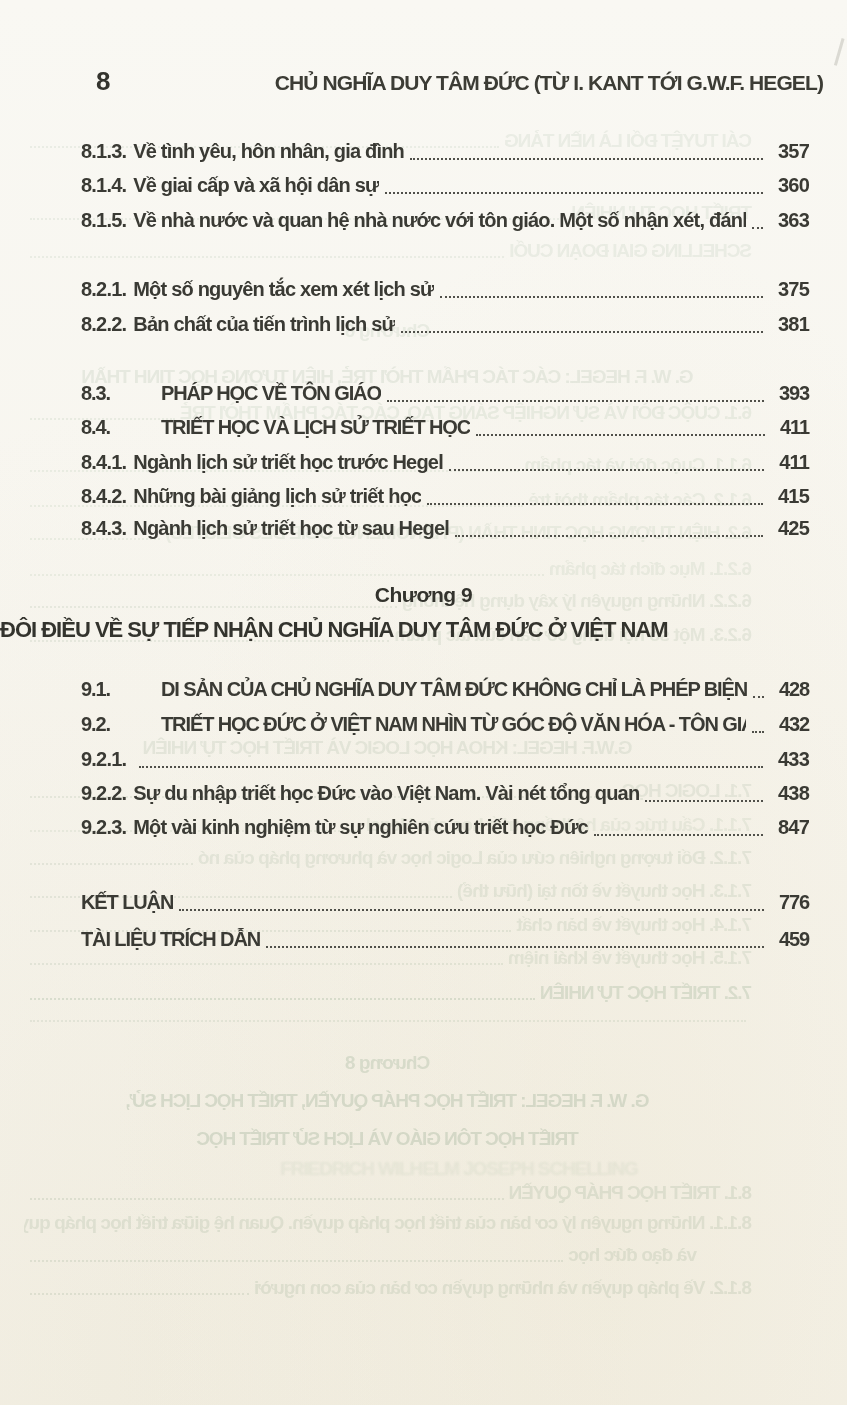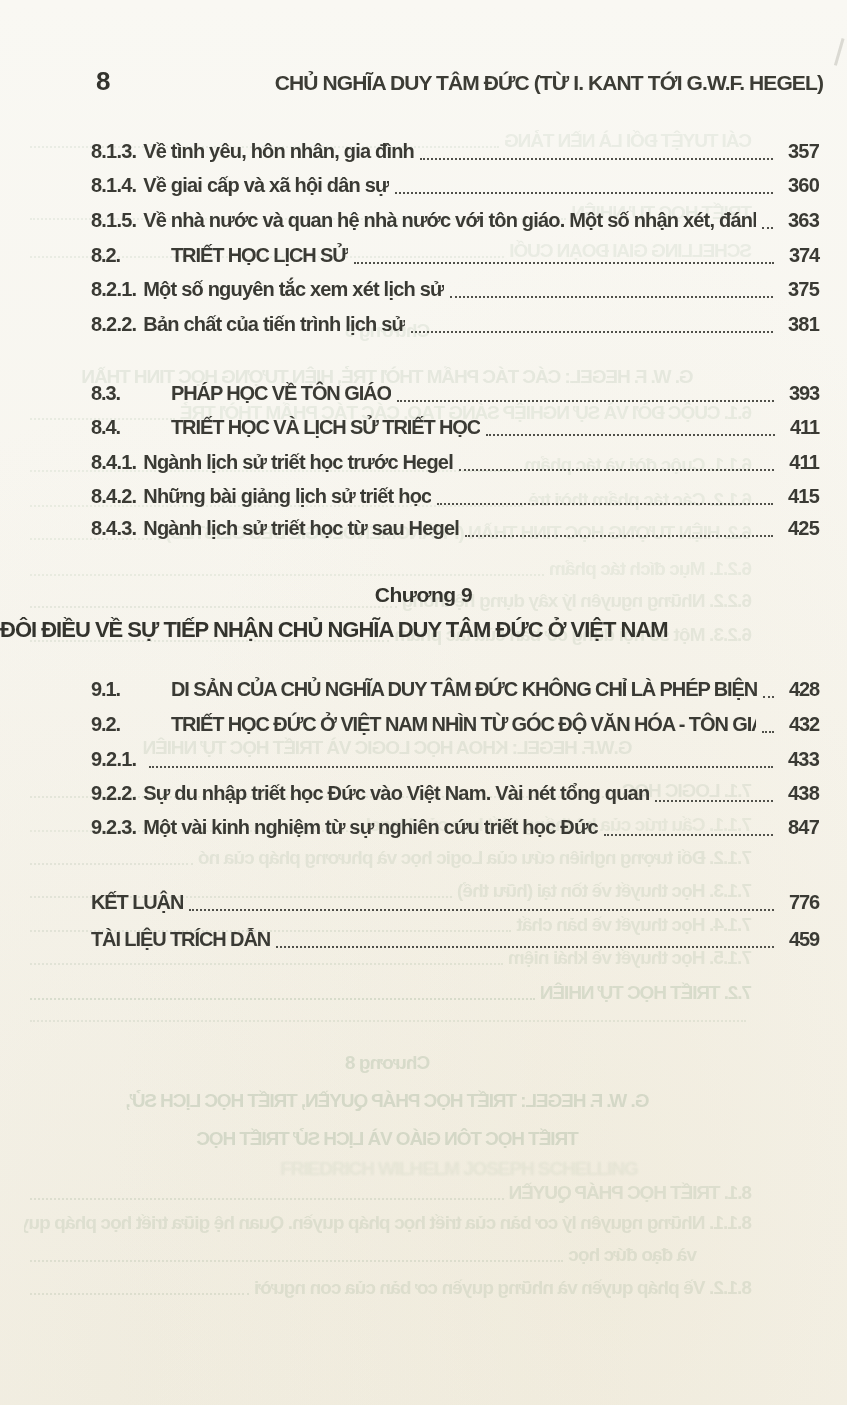--- a/index.html
+++ b/index.html
@@ -12,21 +12,21 @@
       radial-gradient(ellipse at 15% 98%, rgba(228,221,198,0.25), rgba(228,221,198,0) 50%),
       linear-gradient(180deg,#f9f8f3 0%,#f7f5ee 50%,#f4f1e7 100%);
     font-family:"Liberation Sans",sans-serif;
     color:#3a3a34;
   }
   
   .hdr-num{position:absolute;left:96px;top:66px;font-size:26px;font-weight:700;letter-spacing:-1px;color:#34342e;}
   .hdr-title{position:absolute;right:24px;top:71px;font-size:21px;font-weight:700;letter-spacing:-0.9px;color:#3c3c35;white-space:nowrap;}
   .corner-mark{position:absolute;right:6px;top:36px;width:14px;height:28px;border-right:3px solid rgba(150,150,140,0.30);transform:rotate(16deg);}
   
-  .row{position:absolute;left:91px;width:728px;display:flex;align-items:baseline;white-space:nowrap;line-height:27px;}
+  .row{position:absolute;left:81px;width:728px;display:flex;align-items:baseline;white-space:nowrap;line-height:27px;}
   .row .num{flex:0 0 auto;}
   .row.sec .num{min-width:80px;}
   .row.sub .num{margin-right:7px;}
   .row .txt{flex:0 1 auto;min-width:0;overflow:hidden;}
   .row .dots{flex:1 1 12px;min-width:8px;height:0;border-bottom:2.6px dotted #50504a;margin:0 4px 5px 6px;align-self:flex-end;}
   .row .pg{flex:0 0 auto;margin-left:11px;text-align:center;}
   .sub{font-weight:600;letter-spacing:-0.8px;font-size:20px;}
   .sec{font-weight:700;letter-spacing:-1.1px;font-size:20px;}
   
   .ch-label{position:absolute;left:0;width:847px;text-align:center;top:583px;font-size:21px;font-weight:700;letter-spacing:-0.5px;color:#33332d;}
@@ -162,26 +162,20 @@
       <span class="txt">Về giai cấp và xã hội dân sự</span>
       <span class="dots"></span>
       <span class="pg">360</span>
     </div>
   <div class="row sub" style="top:207px">
       <span class="num">8.1.5.</span>
       <span class="txt">Về nhà nước và quan hệ nhà nước với tôn giáo. Một số nhận xét, đánh giá</span>
       <span class="dots"></span>
       <span class="pg">363</span>
     </div>
-  <div class="row sec" style="top:242px">
-      <span class="num">8.2.</span>
-      <span class="txt">TRIẾT HỌC LỊCH SỬ</span>
-      <span class="dots"></span>
-      <span class="pg">374</span>
-    </div>
   <div class="row sub" style="top:276px">
       <span class="num">8.2.1.</span>
       <span class="txt">Một số nguyên tắc xem xét lịch sử</span>
       <span class="dots"></span>
       <span class="pg">375</span>
     </div>
   <div class="row sub" style="top:311px">
       <span class="num">8.2.2.</span>
       <span class="txt">Bản chất của tiến trình lịch sử</span>
       <span class="dots"></span>

